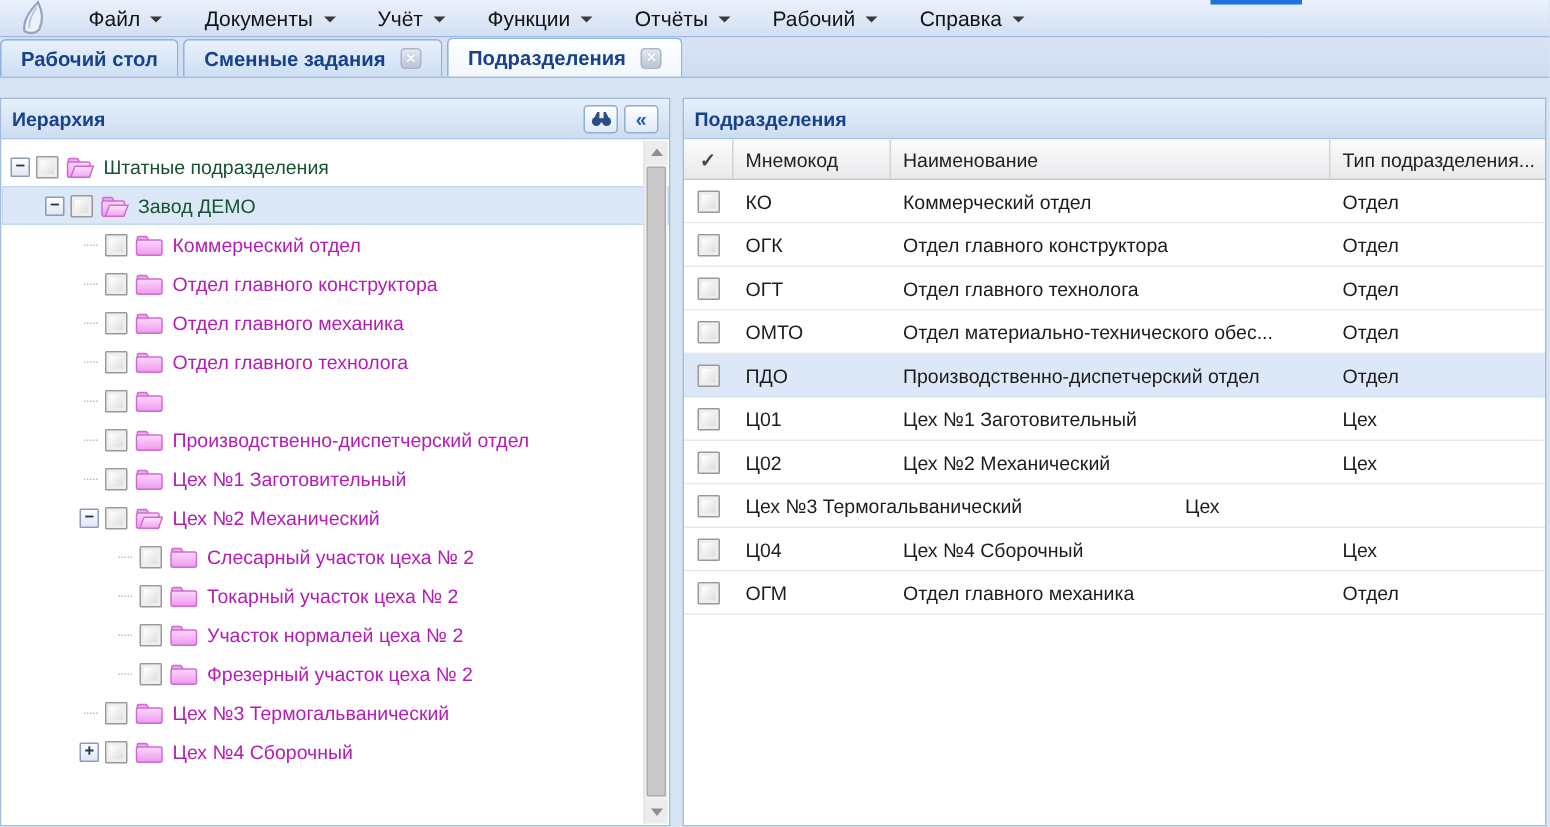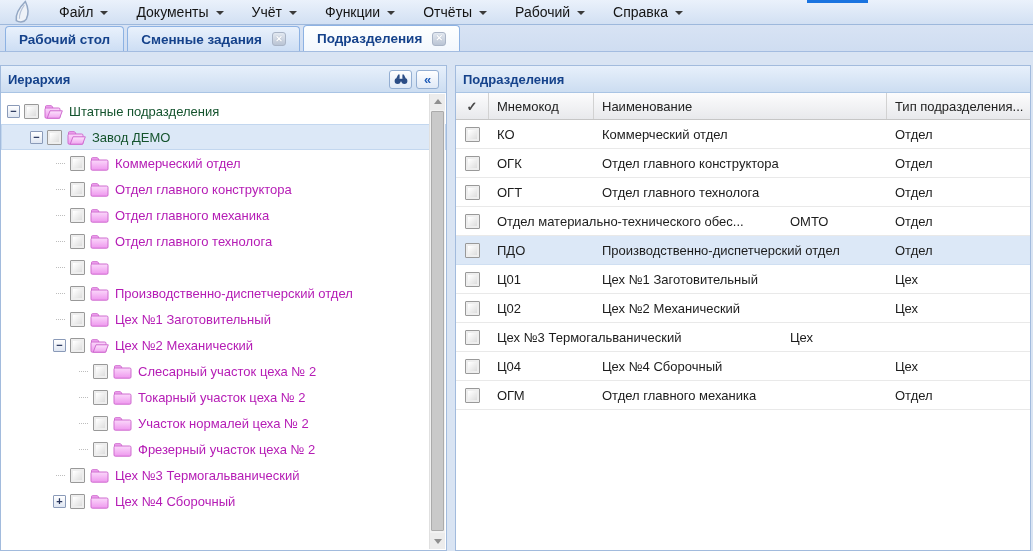--- a/index.html
+++ b/index.html
@@ -13,21 +13,21 @@
   
   .menubar { height:25px; display:flex; align-items:center; padding-left:6px;
              background:linear-gradient(#eaf1fb,#d2e0f3); border-bottom:1px solid #9db8dc; }
   .logo { margin:0 12px 0 6px; display:flex; align-items:center; }
   .menu-item { padding:0 14px; height:100%; display:flex; align-items:center; gap:7px;
                font-size:14px; color:#141414; cursor:default; white-space:nowrap; }
   .caret { width:0; height:0; border-left:4px solid transparent; border-right:4px solid transparent;
            border-top:4px solid #3a3a3a; margin-top:1px; }
 
   
-  .tabstrip { height:27px; display:flex; align-items:flex-start; gap:3px; padding-left:5px;
+  .tabstrip { height:27px; display:flex; align-items:flex-start; gap:3px; 
               background:linear-gradient(#d8e3f4,#cfddf1); border-bottom:1px solid #a3bce0; }
   .tab { height:25px; display:flex; align-items:center; gap:10px; padding:0 13px;
          border:1px solid #8db2e3; border-bottom:none; border-radius:4px 4px 0 0;
          background:linear-gradient(#e9f1fc,#cddef4); color:#15428b; font-weight:bold;
          font-size:13.5px; white-space:nowrap; cursor:pointer; }
   .tab.active { background:linear-gradient(#feffff,#f2f7fd); height:26px; }
   .tab-close { width:14px; height:14px; border-radius:3px; border:1px solid #a9b4c6;
                background:linear-gradient(#e3e9f1,#bac4d4); color:#ffffff; font-size:9px;
                display:flex; align-items:center; justify-content:center; line-height:1; cursor:pointer;
                font-weight:bold; text-shadow:0 0 1px #9aa5b8; }
@@ -406,22 +406,22 @@
                 <span class="cb" style="margin:0"></span>
               </span>
     <span class="gcell c1">ОГТ</span>
     <span class="gcell c2">Отдел главного технолога</span>
     <span class="gcell c3">Отдел</span>
   </div>
             <div class="grid-row">
     <span class="gcell c0">
                 <span class="cb" style="margin:0"></span>
               </span>
+    <span class="gcell c1">ОМТО</span>
     <span class="gcell c2">Отдел материально-технического обес...</span>
-    <span class="gcell c1">ОМТО</span>
     <span class="gcell c3">Отдел</span>
   </div>
             <div class="grid-row selected">
     <span class="gcell c0">
                 <span class="cb" style="margin:0"></span>
               </span>
     <span class="gcell c1">ПДО</span>
     <span class="gcell c2">Производственно-диспетчерский отдел</span>
     <span class="gcell c3">Отдел</span>
   </div>

